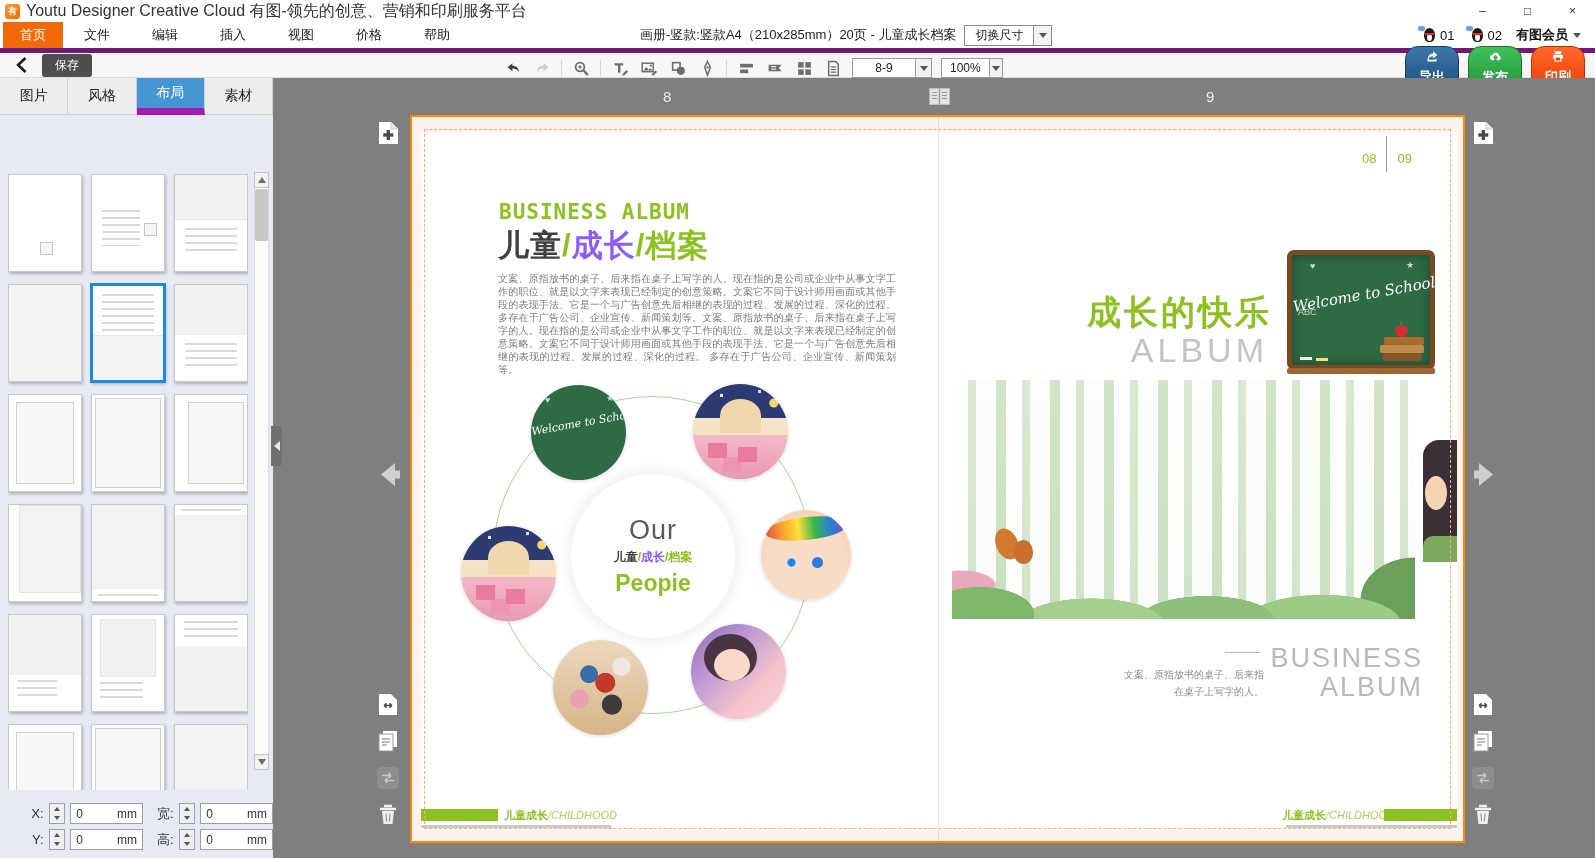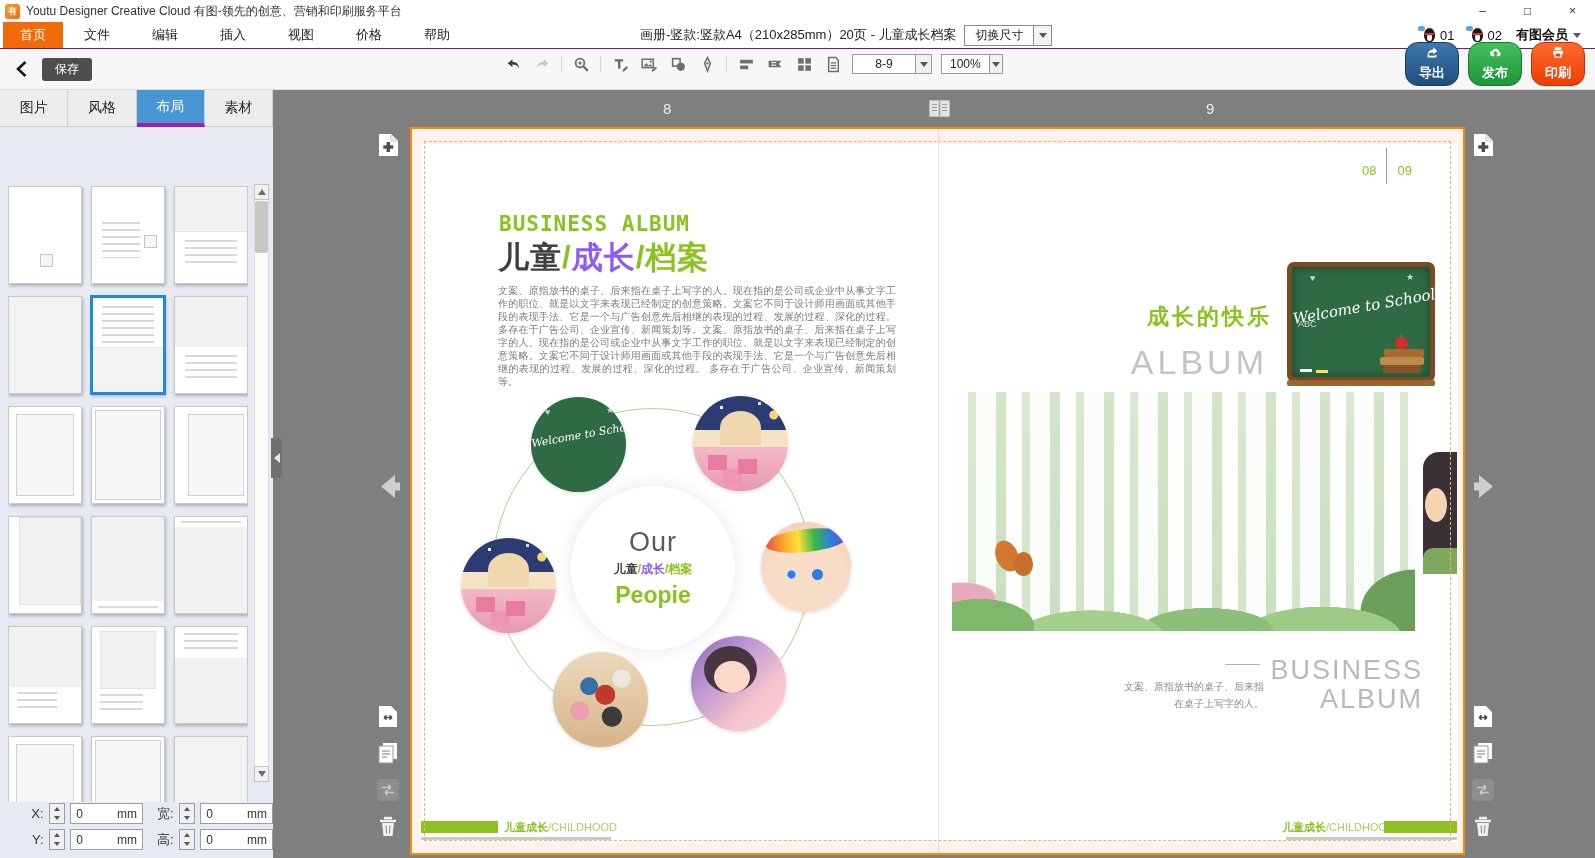--- a/index.html
+++ b/index.html
@@ -3,21 +3,21 @@
 <meta charset="utf-8">
 <style>
   * { box-sizing: border-box; margin: 0; padding: 0; }
   html,body { width:1595px; height:858px; overflow:hidden; }
   body { font-family:"Liberation Sans", sans-serif; background:#fff; }
   #app { width:1595px; height:858px; position:relative; display:flex; flex-direction:column; }
 
   
   .titlebar { height:22px; background:#fff; display:flex; align-items:center; padding-left:5px; flex:none; }
   .logo { width:15px; height:15px; border-radius:3px; background:linear-gradient(135deg,#ff9a2e,#f06a0a); color:#fff; font-size:9px; font-weight:bold; display:flex; align-items:center; justify-content:center; margin-right:6px; }
-  .app-title { font-size:12px; color:#333; }
+  .app-title { font-size:16px; color:#333; }
   .win-controls { margin-left:auto; display:flex; height:22px; }
   .win-btn { width:45px; display:flex; align-items:center; justify-content:center; font-size:12px; color:#333; cursor:default; }
 
   
   .menubar { height:26px; background:#fff; display:flex; align-items:center; position:relative; flex:none; }
   .menu-items { display:flex; height:26px; align-items:stretch; }
   .menu-item { padding:0 21px; display:flex; align-items:center; font-size:13px; color:#222; cursor:pointer; }
   .menu-item.active { background:#f06a0a; color:#fff; margin-left:3px; padding:0 17px; }
   .doc-center { position:absolute; left:640px; top:0; height:26px; display:flex; align-items:center; gap:8px; }
   .doc-title { font-size:13px; color:#222; }
@@ -28,21 +28,21 @@
   .menu-right { position:absolute; right:14px; top:0; height:26px; display:flex; align-items:center; gap:14px; font-size:13px; color:#111; }
   .qq { display:flex; align-items:center; gap:3px; cursor:pointer; }
   .qq-pic { position:relative; width:16px; height:16px; }
   .qq-body { position:absolute; left:3px; top:1px; width:11px; height:14px; background:#1a1a1a; border-radius:50% 50% 45% 45%; }
   .qq-belly { position:absolute; left:6px; top:7px; width:5px; height:7px; background:#fff; border-radius:50%; }
   .qq-scarf { position:absolute; left:4px; top:6px; width:9px; height:2px; background:#e02b2b; }
   .qq-bubble { position:absolute; left:-3px; top:-1px; width:7px; height:5px; background:#5aa7e8; border-radius:2px; }
   .member { display:flex; align-items:center; gap:5px; cursor:pointer; font-weight:bold; }
 
   
-  .toolbar { height:42px; background:#f7f7f7; border-top:1px solid #701a75; border-bottom:1px solid #dcdcdc; position:relative; display:flex; align-items:center; flex:none; }
+  .toolbar { height:30px; background:#f7f7f7; border-top:5px solid #701a75; border-bottom:1px solid #dcdcdc; position:relative; display:flex; align-items:center; flex:none; }
   .back-btn { width:42px; display:flex; align-items:center; justify-content:center; cursor:pointer; }
   .save-btn { background:#4e4e4e; color:#fff; font-size:12px; padding:3px 13px; border-radius:3px; cursor:pointer; }
   .tool-center { position:absolute; left:503px; top:0; height:30px; display:flex; align-items:center; gap:9px; }
   .tool-ic { width:20px; height:20px; display:flex; align-items:center; justify-content:center; cursor:pointer; }
   .tool-sep { width:1px; height:16px; background:#d4d4d4; }
   .tb-select { height:20px; border:1px solid #999; background:#fff; display:flex; align-items:center; font-size:12px; color:#222; cursor:pointer; }
   .tb-select .lbl { padding:0 8px; flex:1; text-align:center; }
   .tb-select .caret-box { width:16px; height:100%; border-left:1px solid #999; display:flex; align-items:center; justify-content:center; background:#f1f1f1; }
   .sel-page { width:80px; }
   .sel-zoom { width:62px; }
@@ -52,21 +52,21 @@
   .pill-publish { background:linear-gradient(#43c05c,#1f9638); border:1px solid #157a2a; }
   .pill-print { background:linear-gradient(#ff6a2a,#ee3c05); border:1px solid #c33104; }
 
   
   .main { flex:1; display:flex; position:relative; min-height:0; }
 
   
   .sidebar { width:273px; flex:none; background:#e7eaf3; position:relative; }
   .tabs { display:flex; height:37px; background:#ededed; }
   .tab { flex:1; display:flex; align-items:center; justify-content:center; font-size:14px; color:#222; border-right:1px solid #cfcfcf; border-bottom:1px solid #cfcfcf; cursor:pointer; background:#ededed; }
-  .tab.active { background:#4596d3; color:#fff; border-bottom:4px solid #a21caf; }
+  .tab.active { background:#4596d3; color:#fff; border-bottom:7px solid #a21caf; }
   .subtabs { display:flex; height:25px; }
   .subtab { flex:1; display:flex; align-items:center; justify-content:center; font-size:13px; background:#4b4b4b; color:#fff; border-right:1px solid #5f5f5f; cursor:pointer; }
   .subtab.active { background:#f4f4f4; color:#222; }
   .filter-row { height:30px; display:flex; align-items:center; padding-left:8px; }
   .filter-select { width:94px; height:21px; background:#fff; border:1px solid #9aa2b2; display:flex; align-items:center; font-size:12px; color:#222; cursor:pointer; }
   .filter-select .lbl { flex:1; padding-left:7px; }
   .filter-select .caret-box { width:17px; height:100%; border-left:1px solid #9aa2b2; display:flex; align-items:center; justify-content:center; background:#f3f3f3; }
 
   .thumb-grid { position:absolute; left:8px; top:96px; width:240px; height:616px; display:grid; grid-template-columns:repeat(3,74px); grid-auto-rows:98px; column-gap:9px; row-gap:12px; overflow:hidden; }
   .thumb { width:74px; height:98px; background:#fff; border:1px solid #c9c9c9; box-shadow:1px 2px 3px rgba(0,0,0,.25); position:relative; cursor:pointer; }
@@ -161,27 +161,27 @@
   .ph-cartoon::after { content:""; position:absolute; left:24%; top:26%; width:38%; height:34%; background:#fbd9c8; border-radius:50%; }
   .ph-kids { background:
       radial-gradient(circle at 55% 45%, #c0392b 0 13%, transparent 14%),
       radial-gradient(circle at 38% 36%, #3a6ea8 0 10%, transparent 11%),
       radial-gradient(circle at 72% 28%, #ece7df 0 9%, transparent 10%),
       radial-gradient(circle at 28% 62%, #e9a0b1 0 10%, transparent 11%),
       radial-gradient(circle at 62% 68%, #3b3b3b 0 11%, transparent 12%),
       linear-gradient(180deg,#ecd9bd,#d7b488); }
   .lp-footer-bar { position:absolute; left:0; top:677px; width:77px; height:12px; background:#8cc21f; }
   .footer-text { position:absolute; top:676px; font-size:11px; font-weight:bold; color:#8cc21f; white-space:nowrap; }
-  .footer-text .en { color:#a9cf5a; font-weight:normal; }
+  .footer-text .en { color:#a9cf5a; font-weight:normal;font-style:italic; }
   .lp-footer-line { position:absolute; left:0; top:693px; width:190px; height:3px; background:#c9c9c9; }
 
   
   .rp-pagenos { position:absolute; left:424px; top:12px; display:flex; align-items:center; gap:10px; font-size:13px; color:#8cc21f; }
   .rp-pagenos .pdiv { width:1px; height:36px; background:#9a9a9a; margin-top:-8px; }
-  .rp-title-cn { position:absolute; right:185px; top:158px; font-size:22px; font-weight:bold; letter-spacing:3px; color:#8cc21f; white-space:nowrap; }
+  .rp-title-cn { position:absolute; right:185px; top:158px; font-size:34px; font-weight:bold; letter-spacing:3px; color:#8cc21f; white-space:nowrap; }
   .rp-title-en { position:absolute; right:189px; top:199px; font-size:34px; letter-spacing:4px; color:#c4c4c4; }
   .blackboard { position:absolute; left:349px; top:118px; width:148px; height:120px; background:#2e6b45; border:5px solid #7a4a21; border-radius:7px; box-shadow:inset 0 0 12px rgba(0,0,0,.35); }
   .blackboard .bb-script { font-size:15px; top:28%; }
   .blackboard .tray { position:absolute; left:-5px; right:-5px; bottom:-9px; height:6px; background:#9c6430; border-radius:2px; }
   .bb-books { position:absolute; right:6px; bottom:4px; width:44px; }
   .bb-books i { display:block; height:8px; border-radius:2px; }
   .bb-books .b1 { background:#a86a2f; width:40px; margin-left:4px; }
   .bb-books .b2 { background:#c08a4a; width:44px; }
   .bb-books .b3 { background:#8a5526; width:38px; margin-left:3px; }
   .bb-apple { position:absolute; right:22px; bottom:28px; width:13px; height:12px; background:#d32f2f; border-radius:50%; }

